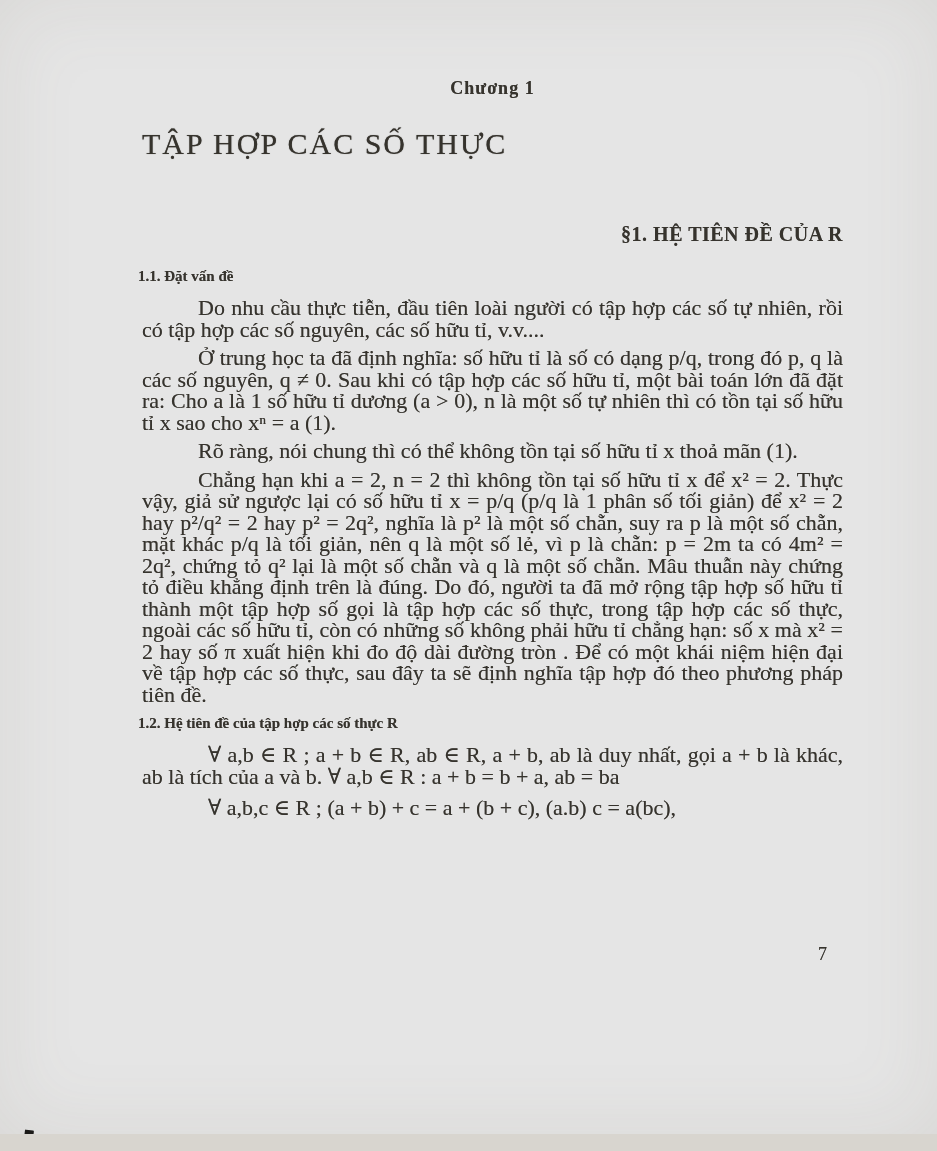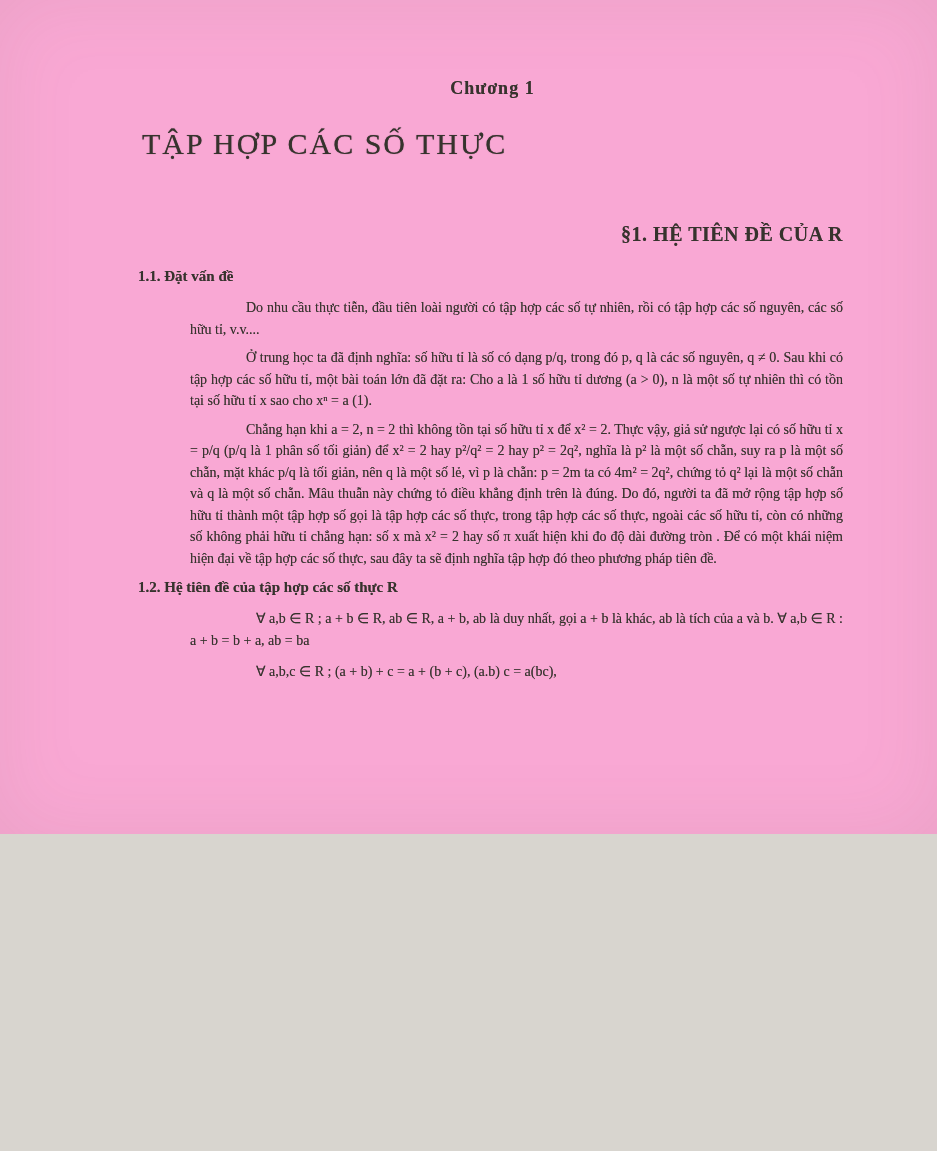--- a/index.html
+++ b/index.html
@@ -2,28 +2,27 @@
 <html><head>
 <meta charset="utf-8">
 <style>
   * { margin: 0; padding: 0; box-sizing: border-box; }
   html, body { background: #d8d5cf; }
   body { font-family: "Liberation Serif", "DejaVu Serif", serif; }
 
   .page {
     position: relative;
     width: 937px;
-    height: 834px;
+    height: 1134px;
     margin: 0 auto;
-    background: #f9a8d4;
+    background: #e5e5e5;
     color: #36332d;
     padding: 78px 94px 0 142px;
     box-shadow: inset 0 0 80px rgba(120,110,90,0.10);
     overflow: hidden;
-    font-family: Liberation Serif, serif;
   }
 
   .chapter-label {
     text-align: center;
     font-weight: bold;
     font-size: 18px;
     letter-spacing: 1px;
     margin-bottom: 28px;
     text-shadow: 0 0 0.6px rgba(40,38,34,0.6);
   }
@@ -48,27 +47,26 @@
 
   h3.sub {
     font-size: 15px;
     font-weight: bold;
     margin: 2px 0 12px -4px;
     text-shadow: 0 0 0.5px rgba(40,38,34,0.5);
   }
   h3.sub2 { margin-top: 10px; }
 
   p.body-par {
-    font-size: 14px;
+    font-size: 22px;
     line-height: 21.5px;
     text-align: justify;
     text-indent: 56px;
     margin-bottom: 7px;
     text-shadow: 0 0 0.5px rgba(50,48,44,0.55);
-    margin-left: 48px;
   }
 
   p.axiom {
     font-weight: bold;
     font-style: italic;
   }
 
   p.math {
     text-indent: 66px;
     margin-bottom: 10px;
@@ -103,20 +101,21 @@
   <h1 class="chapter-title">TẬP HỢP CÁC SỐ THỰC</h1>
 
   <h2 class="section-heading">§1. HỆ TIÊN ĐỀ CỦA R</h2>
 
   <h3 class="sub">1.1. Đặt vấn đề</h3>
 
   <p class="body-par">Do nhu cầu thực tiễn, đầu tiên loài người có tập hợp các số tự nhiên, rồi có tập hợp các số nguyên, các số hữu tỉ, v.v....</p>
 
   <p class="body-par">Ở trung học ta đã định nghĩa: số hữu tỉ là số có dạng p/q, trong đó p, q là các số nguyên, q ≠ 0. Sau khi có tập hợp các số hữu tỉ, một bài toán lớn đã đặt ra: Cho a là 1 số hữu tỉ dương (a &gt; 0), n là một số tự nhiên thì có tồn tại số hữu tỉ x sao cho xⁿ = a  (1).</p>
 
+  <p class="body-par">Rõ ràng, nói chung thì có thể không tồn tại số hữu tỉ x thoả mãn (1).</p>
 
   <p class="body-par">Chẳng hạn khi a = 2, n = 2 thì không tồn tại số hữu tỉ x để x² = 2. Thực vậy, giả sử ngược lại có số hữu tỉ x = p/q (p/q là 1 phân số tối giản) để x² = 2 hay p²/q² = 2 hay p² = 2q², nghĩa là p² là một số chẵn, suy ra p là một số chẵn, mặt khác p/q là tối giản, nên q là một số lẻ, vì p là chẵn: p = 2m ta có 4m² = 2q², chứng tỏ q² lại là một số chẵn và q là một số chẵn. Mâu thuẫn này chứng tỏ điều khẳng định trên là đúng. Do đó, người ta đã mở rộng tập hợp số hữu tỉ thành một tập hợp số gọi là tập hợp các số thực, trong tập hợp các số thực, ngoài các số hữu tỉ, còn có những số không phải hữu tỉ chẳng hạn: số x mà x² = 2 hay số π xuất hiện khi đo độ dài đường tròn . Để có một khái niệm hiện đại về tập hợp các số thực, sau đây ta sẽ định nghĩa tập hợp đó theo phương pháp tiên đề.</p>
 
   <h3 class="sub sub2">1.2. Hệ tiên đề của tập hợp các số thực R</h3>
 
 
 
   <p class="body-par math">∀ a,b ∈ R ; a + b ∈ R, ab ∈ R, a + b, ab là duy nhất, gọi a + b là khác, ab là tích của a và b. ∀ a,b ∈ R : a + b = b + a, ab = ba</p>
 
   <p class="body-par math">∀ a,b,c ∈ R ; (a + b) + c = a + (b + c), (a.b) c = a(bc),</p>

